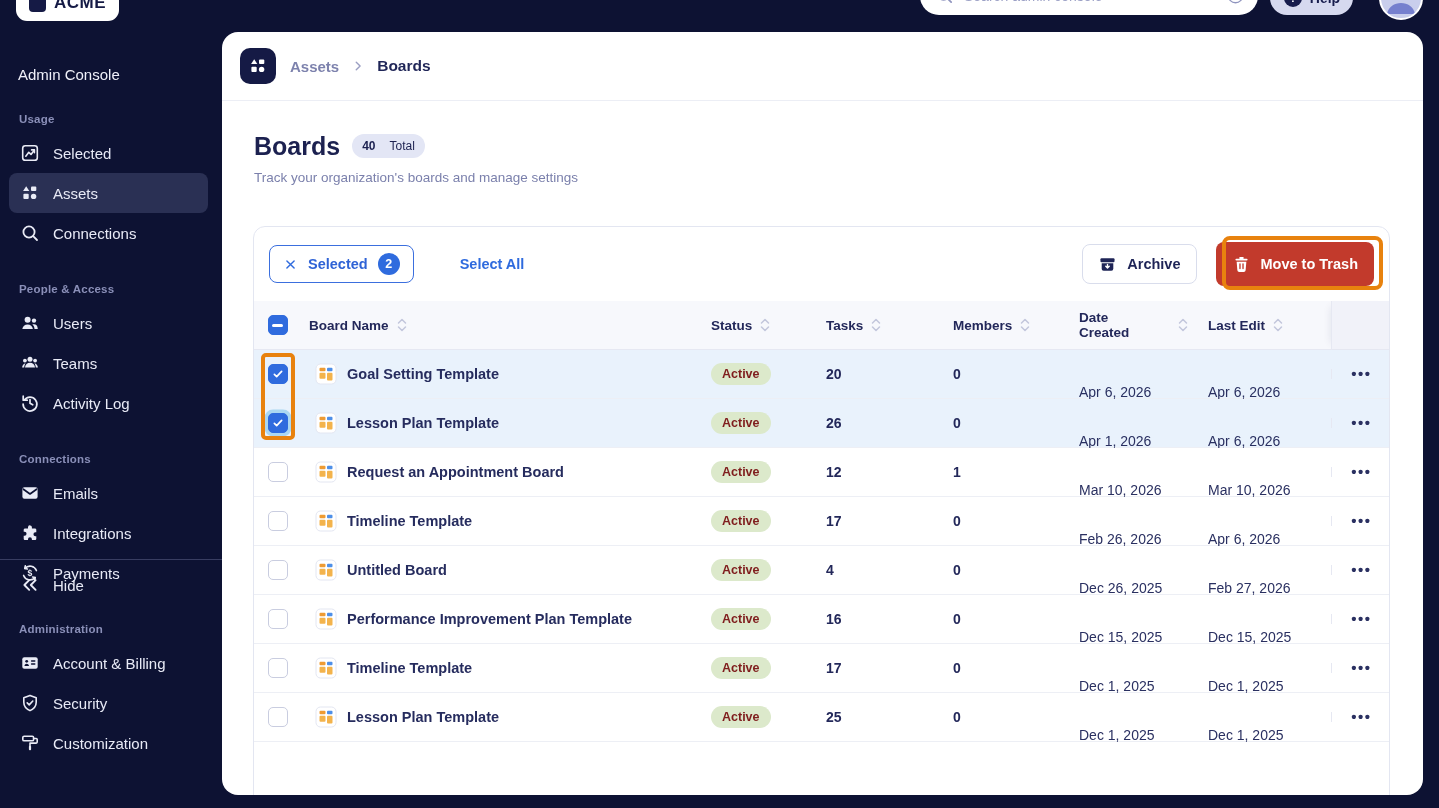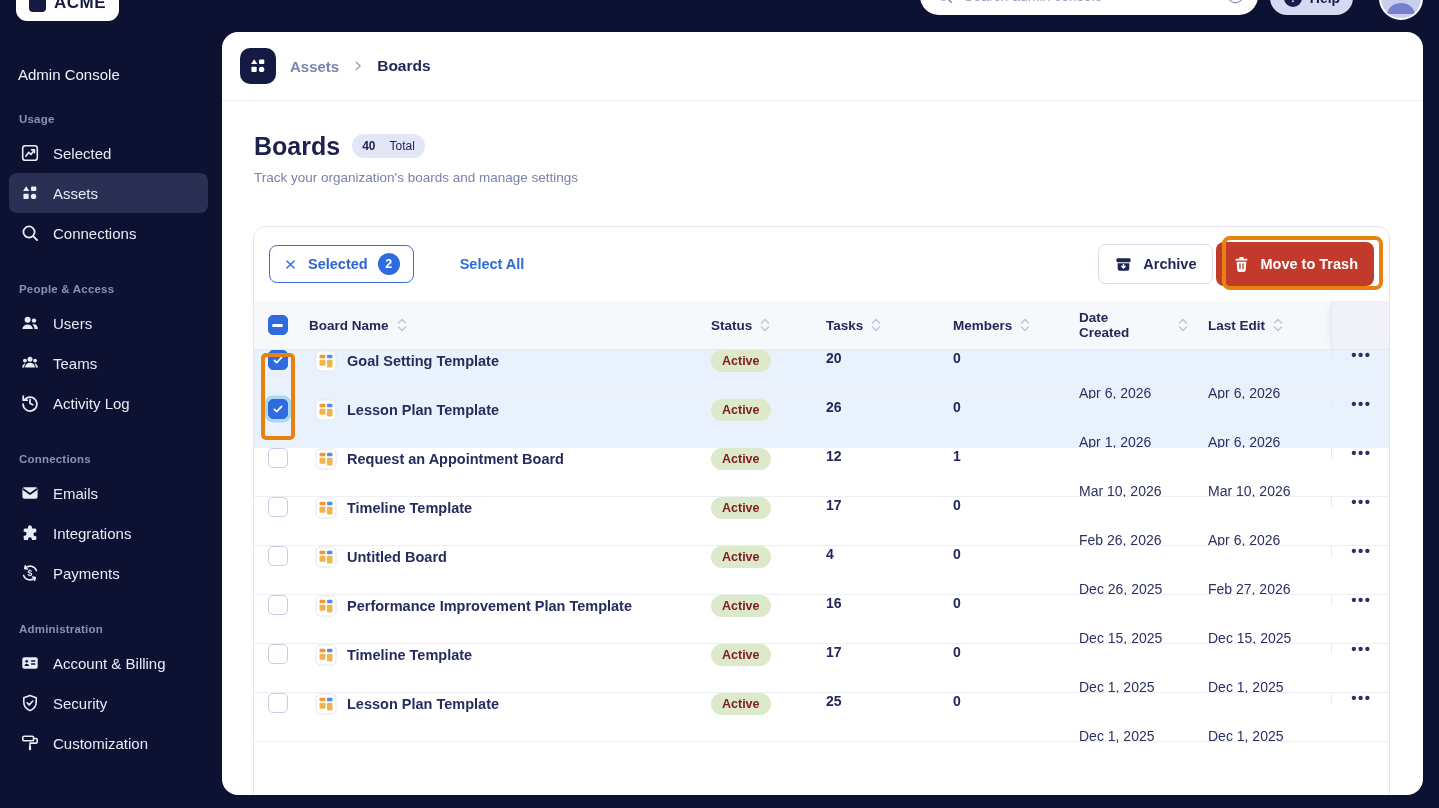--- a/index.html
+++ b/index.html
@@ -64,21 +64,21 @@
   .sel-btn{display:flex;align-items:center;gap:10px;height:38px;padding:0 13px;border:1.5px solid #3B6FDE;border-radius:8px;
            background:#fff;color:#2F63D6;font-weight:700;font-size:14.5px;cursor:pointer;}
   .sel-btn .x-ic{width:15px;height:15px;color:#2F6BDE;}
   .sel-badge{width:22px;height:22px;border-radius:50%;background:#2F6BDE;color:#fff;font-size:12.5px;font-weight:700;
              display:flex;align-items:center;justify-content:center;}
   .select-all{margin-left:46px;color:#2F6BDE;font-weight:700;font-size:14.5px;cursor:pointer;}
   .tb-right{margin-left:auto;display:flex;align-items:center;}
   .archive-btn{height:40px;display:flex;align-items:center;gap:10px;padding:0 15px;border:1px solid #D9DDEC;border-radius:8px;
                background:#fff;color:#1E2456;font-weight:700;font-size:14.5px;cursor:pointer;}
   .archive-btn .ic{width:19px;height:19px;color:#1E2456;}
-  .trash-btn{height:44px;margin-left:3px;display:flex;align-items:center;gap:10px;padding:0 16px;border:none;border-radius:8px;
+  .trash-btn{height:44px;margin-left:19px;display:flex;align-items:center;gap:10px;padding:0 16px;border:none;border-radius:8px;
              background:var(--danger);color:#fff;font-weight:700;font-size:14.5px;cursor:pointer;}
   .trash-btn .ic{width:19px;height:19px;}
 
   .thead{height:48px;flex:0 0 48px;display:flex;align-items:stretch;background:#F7F8FC;border-bottom:1px solid #E6E8F2;
          font-size:13.5px;font-weight:700;color:#23285A;}
   .hcell{display:flex;align-items:center;gap:7px;box-sizing:border-box;}
   .hcell .sort{width:12px;height:16px;cursor:pointer;}
   .c-check{width:47px;flex:0 0 47px;display:flex;align-items:center;justify-content:center;box-sizing:border-box;}
   .c-name{width:400px;flex:0 0 400px;box-sizing:border-box;}
   .hcell.c-name{padding-left:8px;}
@@ -86,21 +86,21 @@
   .c-tasks{width:125px;flex:0 0 125px;padding-left:10px;box-sizing:border-box;}
   .c-members{width:125px;flex:0 0 125px;padding-left:12px;box-sizing:border-box;}
   .c-created{width:130px;flex:0 0 130px;padding-left:13px;box-sizing:border-box;gap:44px;}
   .c-edit{width:135px;flex:0 0 135px;padding-left:12px;box-sizing:border-box;}
   .c-actions{width:60px;flex:0 0 60px;display:flex;align-items:center;justify-content:center;
              border-left:1px solid #E6E8F2;box-sizing:border-box;box-shadow:-6px 0 8px -6px rgba(23,28,77,.10);}
   .thead .c-actions{background:#F1F2F9;}
   .hlabel.wrap{max-width:54px;line-height:15px;}
 
   .tbody{flex:1;display:flex;flex-direction:column;}
-  .trow{height:48px;flex:0 0 48px;display:flex;align-items:flex-start;border-bottom:1px solid #EDEFF5;background:#fff;font-size:14px;}
+  .trow{height:48px;flex:0 0 48px;display:flex;align-items:center;border-bottom:1px solid #EDEFF5;background:#fff;font-size:14px;}
   .trow.sel{background:#E9F2FC;}
   .trow .cell{display:flex;align-items:center;}
   .name-wrap{display:flex;align-items:center;gap:10px;padding-left:14px;}
   .board-ic{width:22px;height:22px;flex:0 0 22px;}
   .bname{font-size:14.5px;font-weight:700;color:#262C5E;}
   .pill{display:inline-block;padding:4px 11px;border-radius:12px;background:#DCE9CB;color:#7f1d1d;
         font-size:12.5px;font-weight:700;}
   .num{font-weight:700;color:#23285A;}
   .datev{color:#2A3061;margin-top:35px;}
   .dots{font-size:15px;font-weight:800;color:#2A3061;letter-spacing:1.5px;cursor:pointer;line-height:10px;}
@@ -271,20 +271,31 @@
               <svg viewBox="0 0 20 20" fill="none" stroke="currentColor" stroke-width="1.6" stroke-linecap="round" stroke-linejoin="round">
                 <rect x="2.8" y="3.2" width="10.8" height="4.6" rx="1.4"></rect>
                 <path d="M13.6 5.5h2.6a1 1 0 0 1 1 1v2.6a1 1 0 0 1-1 1H10v2.7"></path>
                 <rect x="8.9" y="12.8" width="2.2" height="4.4" rx="1" fill="currentColor" stroke="none"></rect>
               </svg>
             </span>
             <span>Customization</span>
           </div>
         </div>
       </nav>
+    <div class="hide-wrap">
+      <div class="nav-item">
+        <span class="nav-ic">
+            <svg viewBox="0 0 20 20" fill="none" stroke="currentColor" stroke-width="1.9" stroke-linecap="round" stroke-linejoin="round">
+              <path d="M9.2 5.2L4.4 10l4.8 4.8"></path>
+              <path d="M15.6 5.2L10.8 10l4.8 4.8"></path>
+            </svg>
+          </span>
+        <span>Hide</span>
+      </div>
+    </div>
   </aside>
 
   <div class="search-wrap">
     <input class="search-input" placeholder="Search admin console" style="">
     <span class="search-ic">
         <svg viewBox="0 0 20 20" fill="none" stroke="currentColor" stroke-width="1.8" stroke-linecap="round">
           <circle cx="9" cy="9" r="5.6"></circle>
           <path d="M13.4 13.4L17 17"></path>
         </svg>
       </span>

